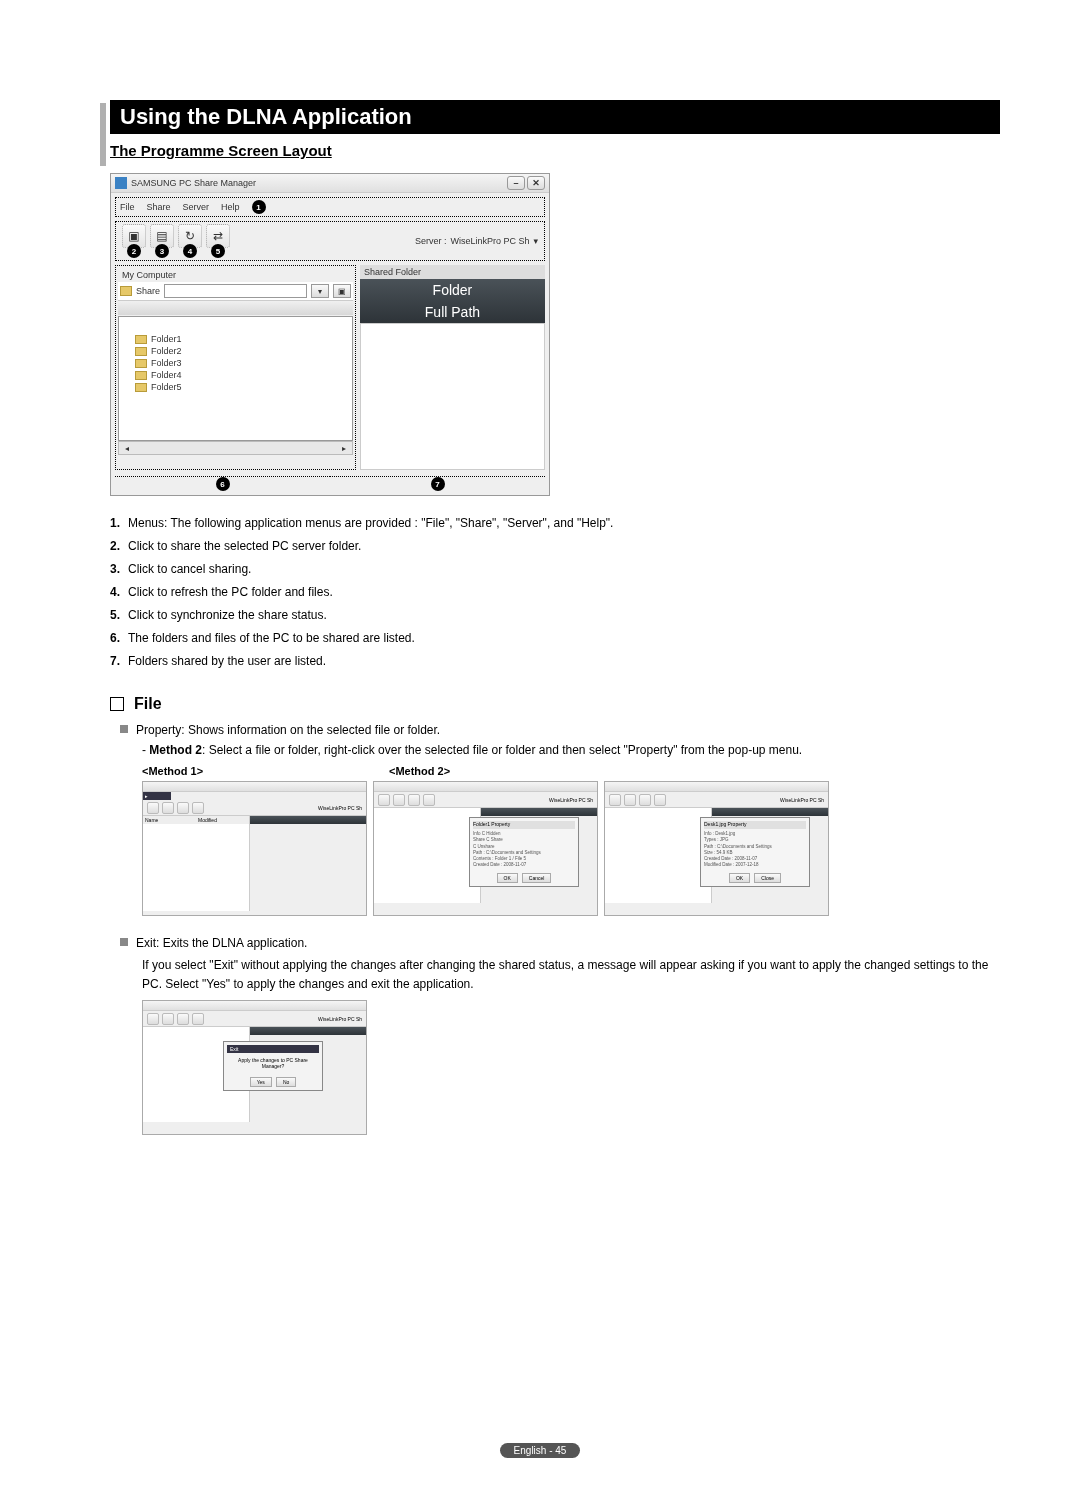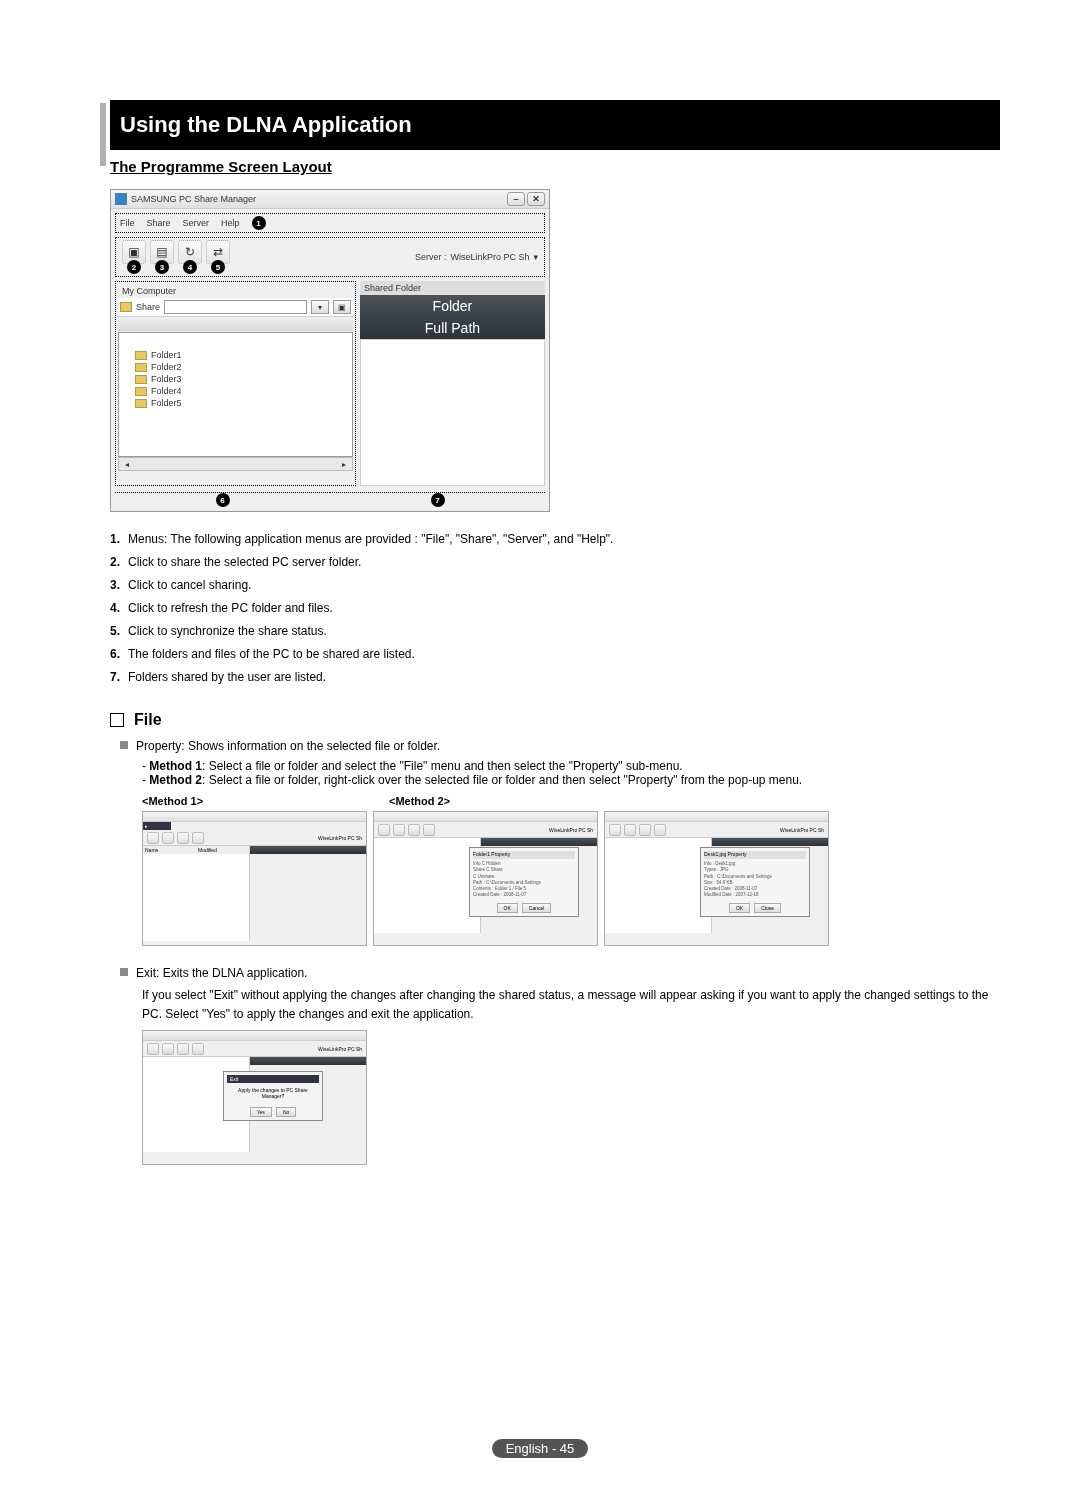--- a/index.html
+++ b/index.html
@@ -18,21 +18,21 @@
       top: 103px;
       width: 6px;
       height: 63px;
       background: #b0b0b0;
     }
     .title-bar {
       background: #000;
       color: #fff;
       font-size: 22px;
       font-weight: bold;
-      padding: 12px 10px;
+      padding: 4px 10px;
       margin-left: 30px;
       margin-bottom: 8px;
     }
     .subtitle {
       margin-left: 30px;
       font-size: 15px;
       font-weight: bold;
       text-decoration: underline;
       padding-bottom: 2px;
       margin-bottom: 12px;
@@ -154,21 +154,21 @@
     .thumb-popup-btns span { padding:1px 6px; background:linear-gradient(#fafafa,#ddd); border:1px solid #aaa; font-size:5px;}
     .exit-thumb-popup {
       position:absolute; top:40px; left:80px; width:100px;
       background:#f3f3f3; border:1px solid #888; padding:3px;
     }
     .footer {
       position:absolute; bottom:30px; left:0; width:100%; text-align:center;
     }
     .footer-pill {
       display:inline-block; background:#555; color:#fff; border-radius:10px;
-      padding:2px 14px; font-size:13px;
+      padding:2px 14px; font-size:10px;
     }
     .callout-below { margin-top:-4px; }
   </style>
 </head>
 <body>
 
 <div class="left-bar"></div>
 
 <div class="title-bar">Using the DLNA Application</div>
 <div class="subtitle">The Programme Screen Layout</div>
@@ -309,23 +309,20 @@
 
   <div class="section-head">
     <span class="box"></span>
     <span class="label">File</span>
   </div>
 
   <div class="bullet-row">
     <span class="sq"></span>
     <span>Property: Shows information on the selected file or folder.</span>
   </div>
-  <div class="method-dash">
-    - <b>Method 1</b><span>: Select a file or folder and select the "File" menu and then select the "Property" sub-menu.</span>
-  </div>
   <div class="method-dash" style="">
     - <b>Method 2</b><span>: Select a file or folder, right-click over the selected file or folder and then select "Property" from the pop-up menu.</span>
   </div>
 
   <div class="method-headers" style="margin-left:32px;">
     <div style="width:232px;">&lt;Method 1&gt;</div>
     <div>&lt;Method 2&gt;</div>
   </div>
 
   <div class="thumb-row" style="margin-left:32px;">

